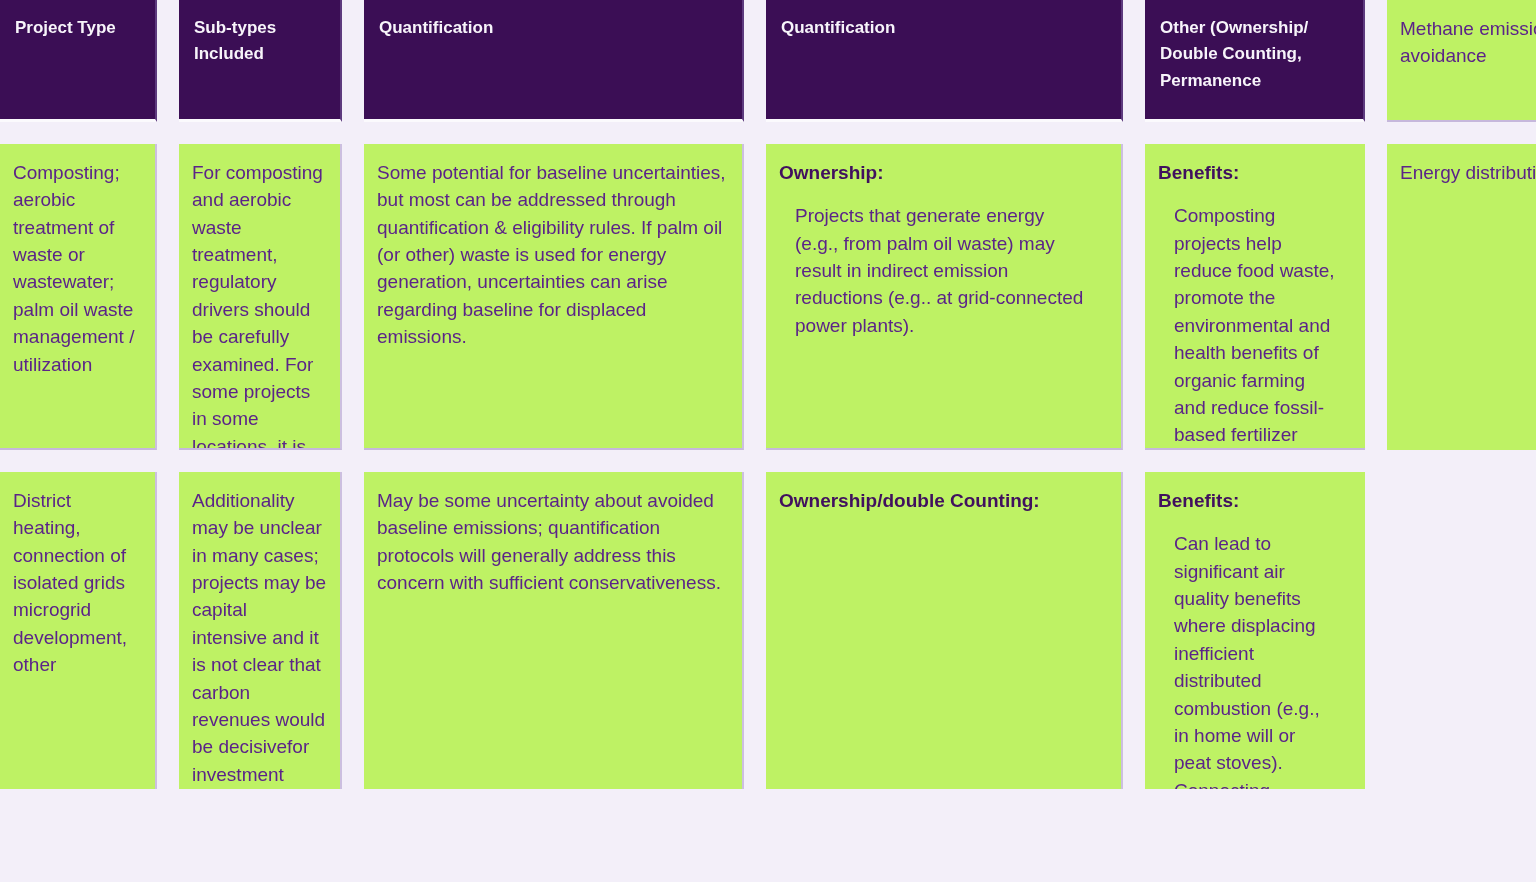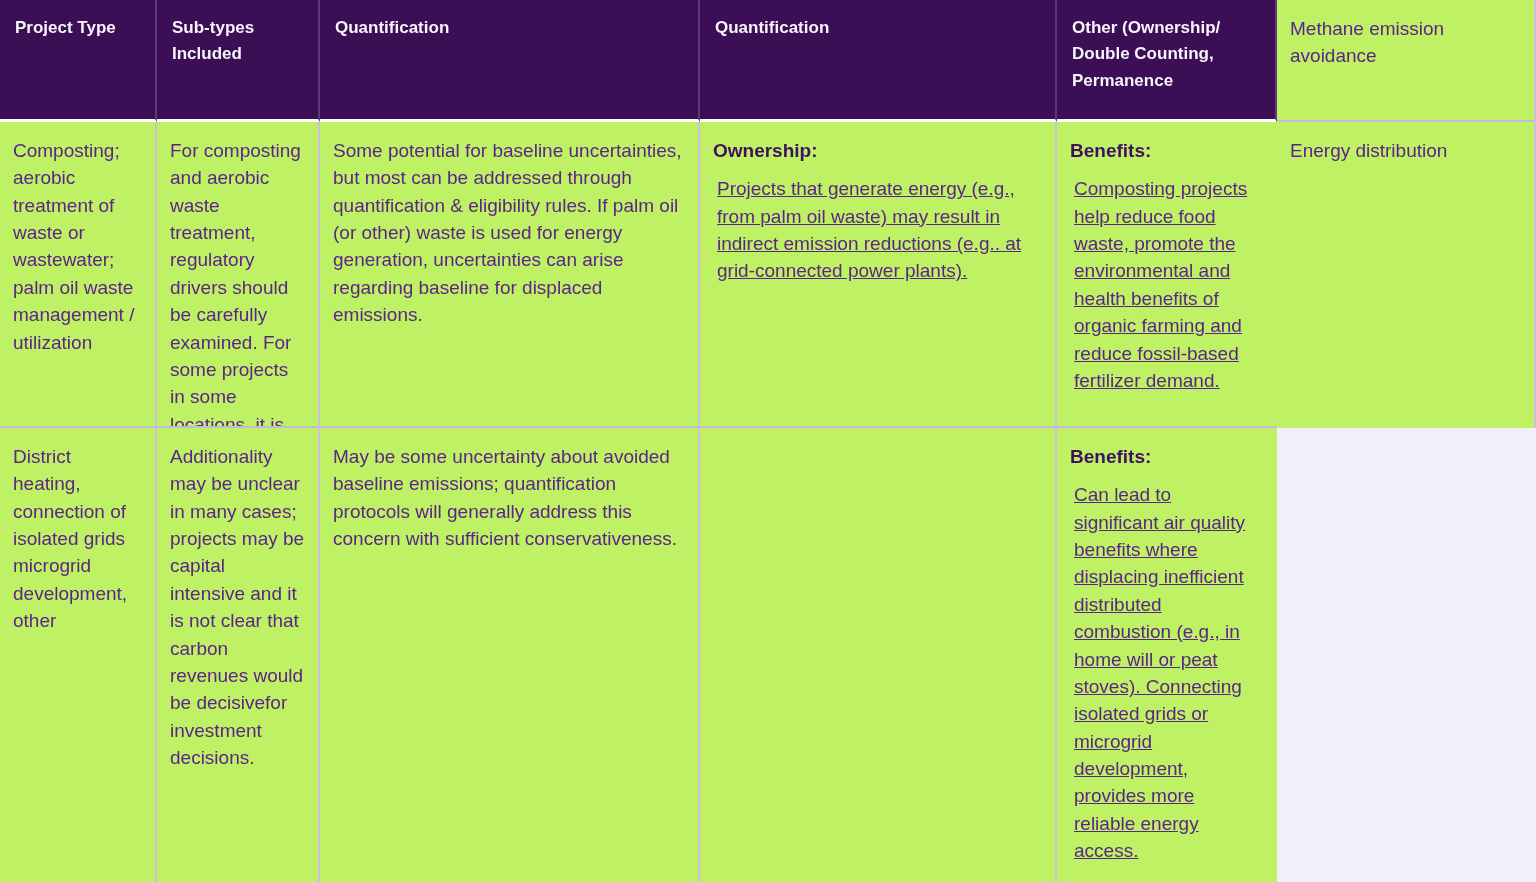--- a/index.html
+++ b/index.html
@@ -3,24 +3,25 @@
 <meta charset="utf-8">
 <style>
   * { box-sizing: border-box; margin: 0; padding: 0; }
   html, body { width: 1536px; height: 882px; }
   body {
     font-family: "Liberation Sans", "DejaVu Sans", sans-serif;
     background: #f3eff9;
   }
   .table {
     width: 1536px;
-    height: 882px;
+    height: 789px;
     display: grid;
     grid-template-columns: 157px 163px 380px 357px 220px 259px;
     grid-template-rows: 122px 306px 1fr;
+    gap: 22px;
   }
   .th {
     background: #3b0e55;
     color: #f7f4fa;
     font-size: 17px;
     font-weight: bold;
     line-height: 1.55;
     padding: 15px 16px 0 15px;
     border-right: 2px solid #5d3a7e;
     border-bottom: 3px solid #fbfafd;
@@ -37,21 +38,21 @@
     border-right: 2px solid #ccbfe0;
     overflow: hidden;
   }
   .td.last { border-right: none; }
   .row1 { border-bottom: 2px solid #c6b8dc; }
   .cell-heading {
     font-weight: bold;
     color: #40105e;
     margin: 0 0 11px 0;
   }
-  .cell-body { margin: 4px; text-decoration: underline; }
+  .cell-body { margin: 16px; }
 </style>
 </head>
 <body>
 
 <div class="table">
 
   <div class="th">Project Type</div>
   <div class="th">Sub-types
 Included</div>
   <div class="th">Quantification</div>
@@ -71,19 +72,20 @@
   <div class="td row1 last">
     <p class="cell-heading">Benefits:</p>
     <p class="cell-body">Composting projects help reduce food waste, promote the environmental and health benefits of organic farming and reduce fossil-based fertilizer demand.</p>
   </div>
 
   <div class="td">Energy distribution</div>
   <div class="td">District heating, connection of isolated grids microgrid development, other</div>
   <div class="td">Additionality may be unclear in many cases; projects may be capital intensive and  it is not clear that carbon revenues would be decisivefor investment decisions.</div>
   <div class="td">May be some uncertainty about avoided baseline emissions; quantification protocols will generally address this concern with sufficient conservativeness.</div>
   <div class="td">
+    <p class="cell-heading">Ownership/double Counting:</p>
   </div>
   <div class="td last">
     <p class="cell-heading">Benefits:</p>
     <p class="cell-body">Can lead to significant air quality benefits where displacing inefficient distributed combustion (e.g., in home will or peat stoves). Connecting isolated grids or microgrid development, provides more reliable energy access.</p>
   </div>
 
 </div>
 
 </body></html>

